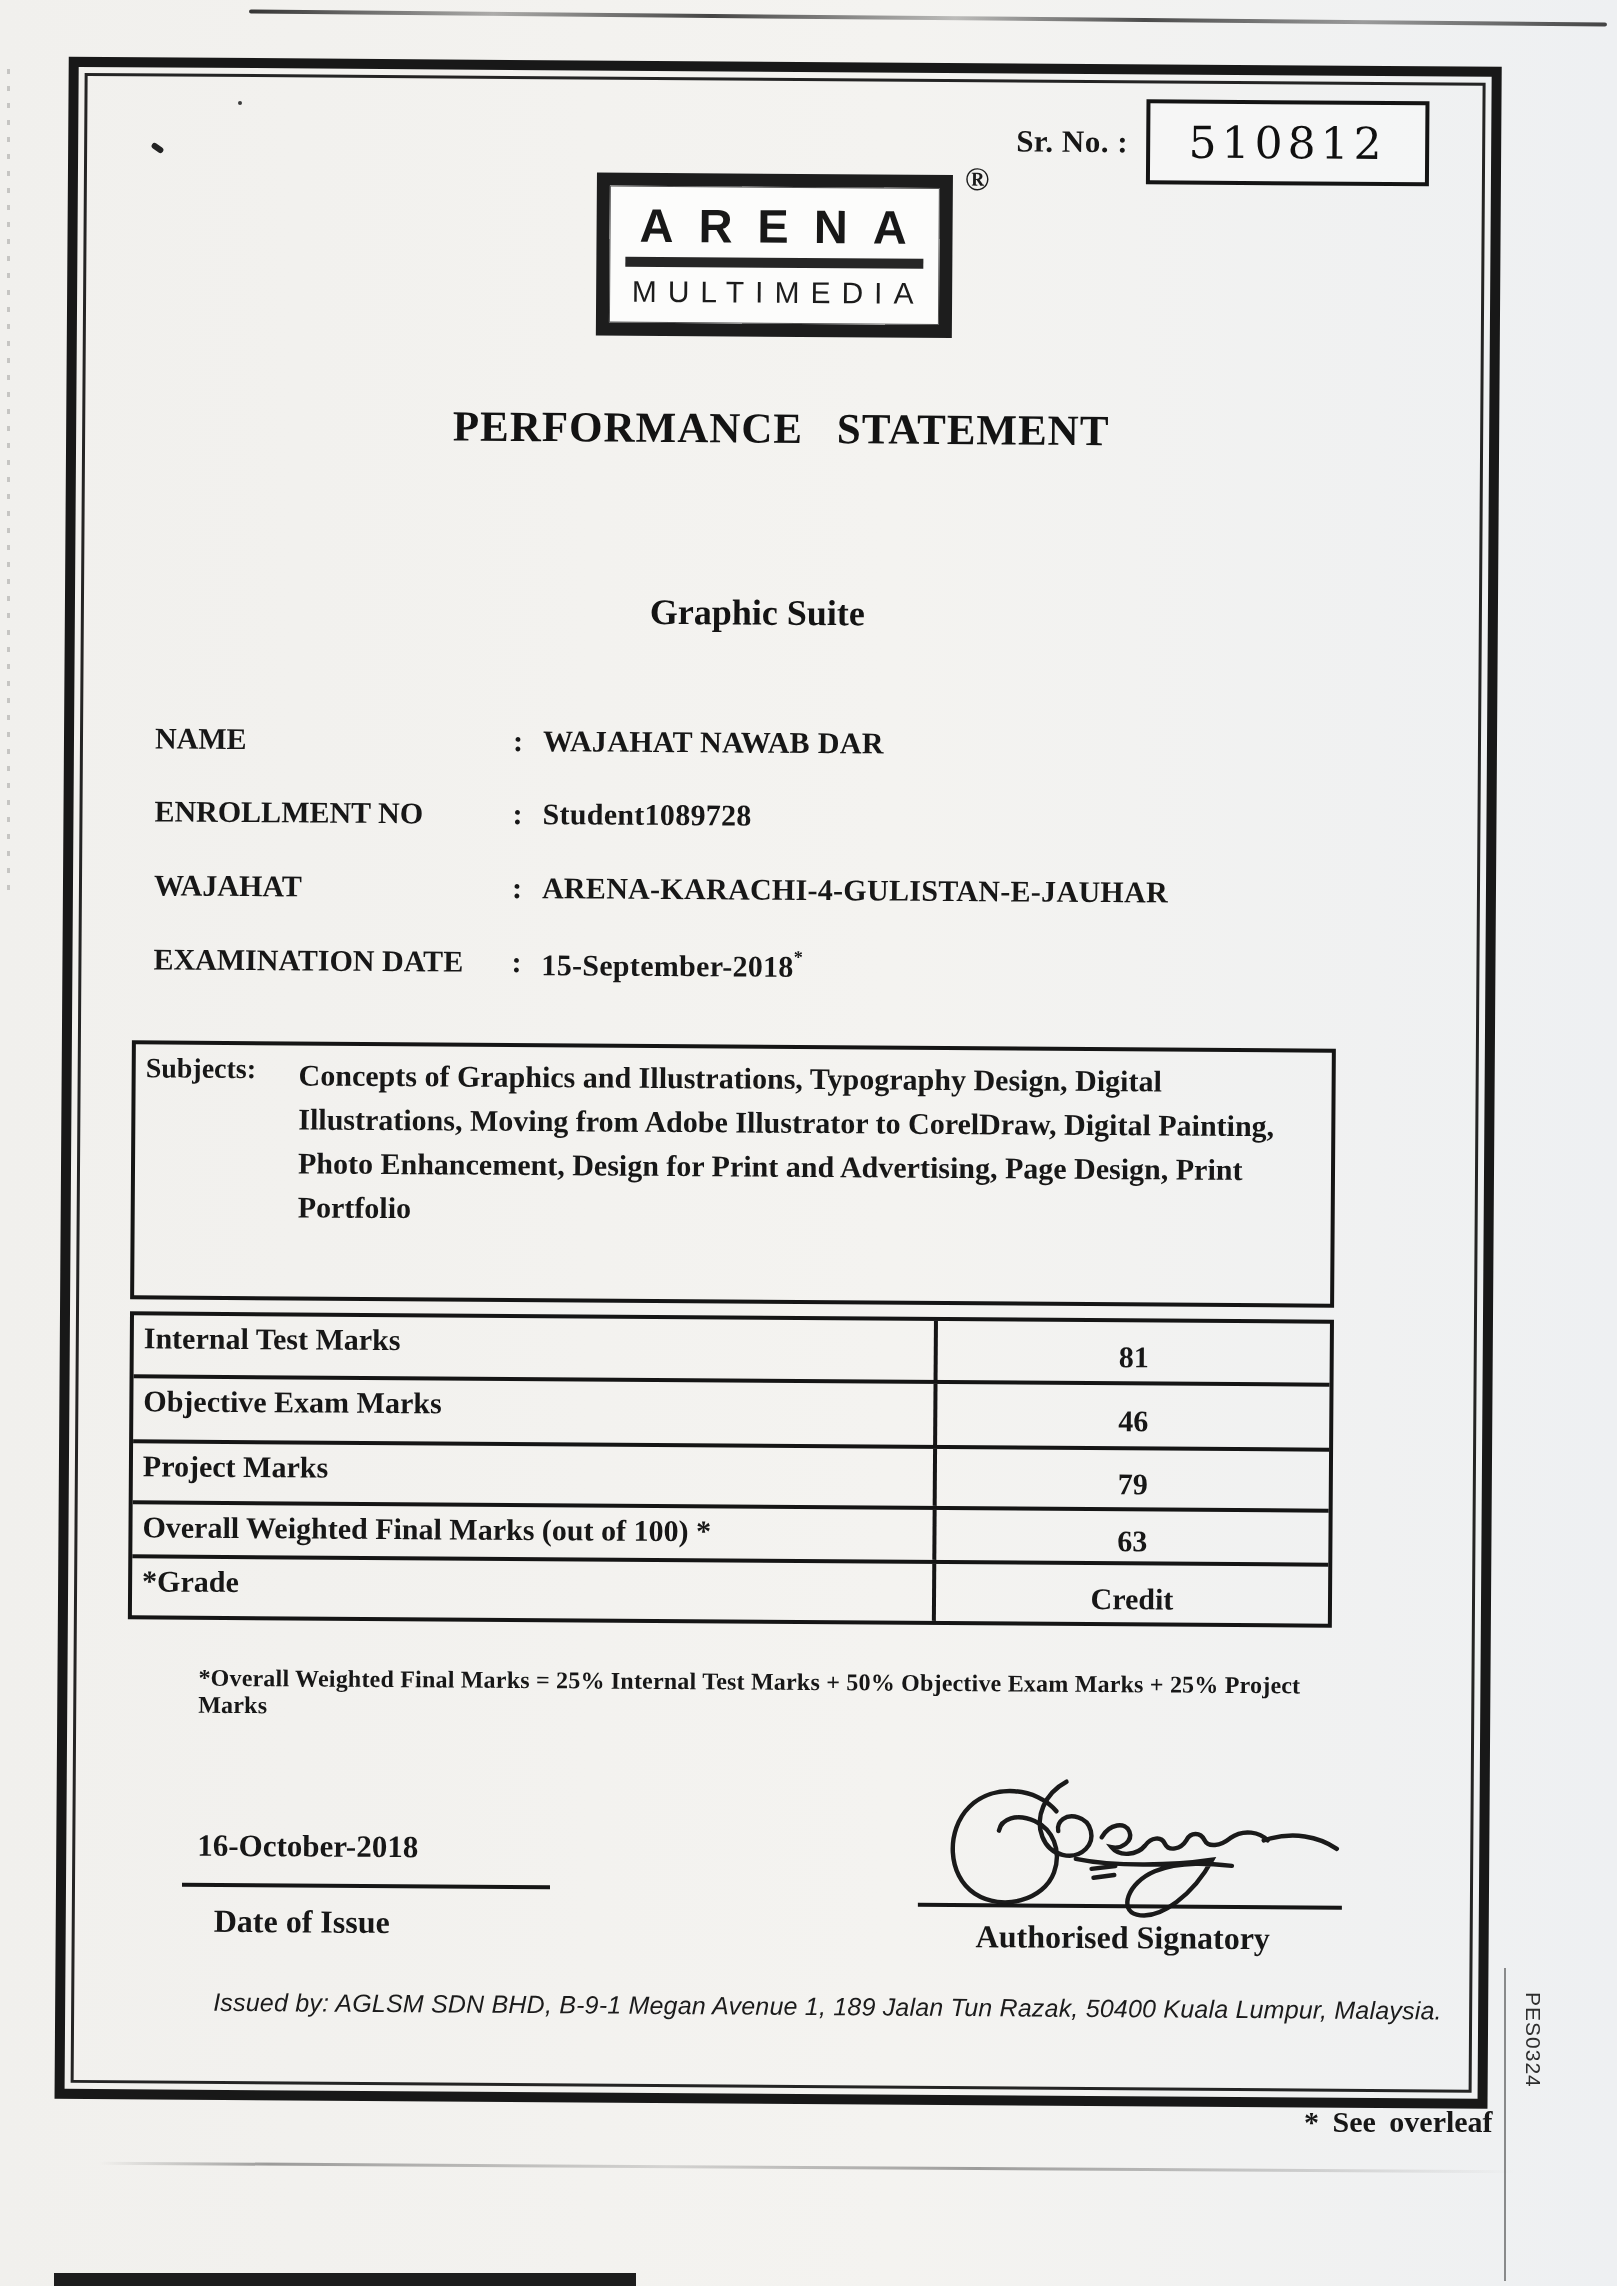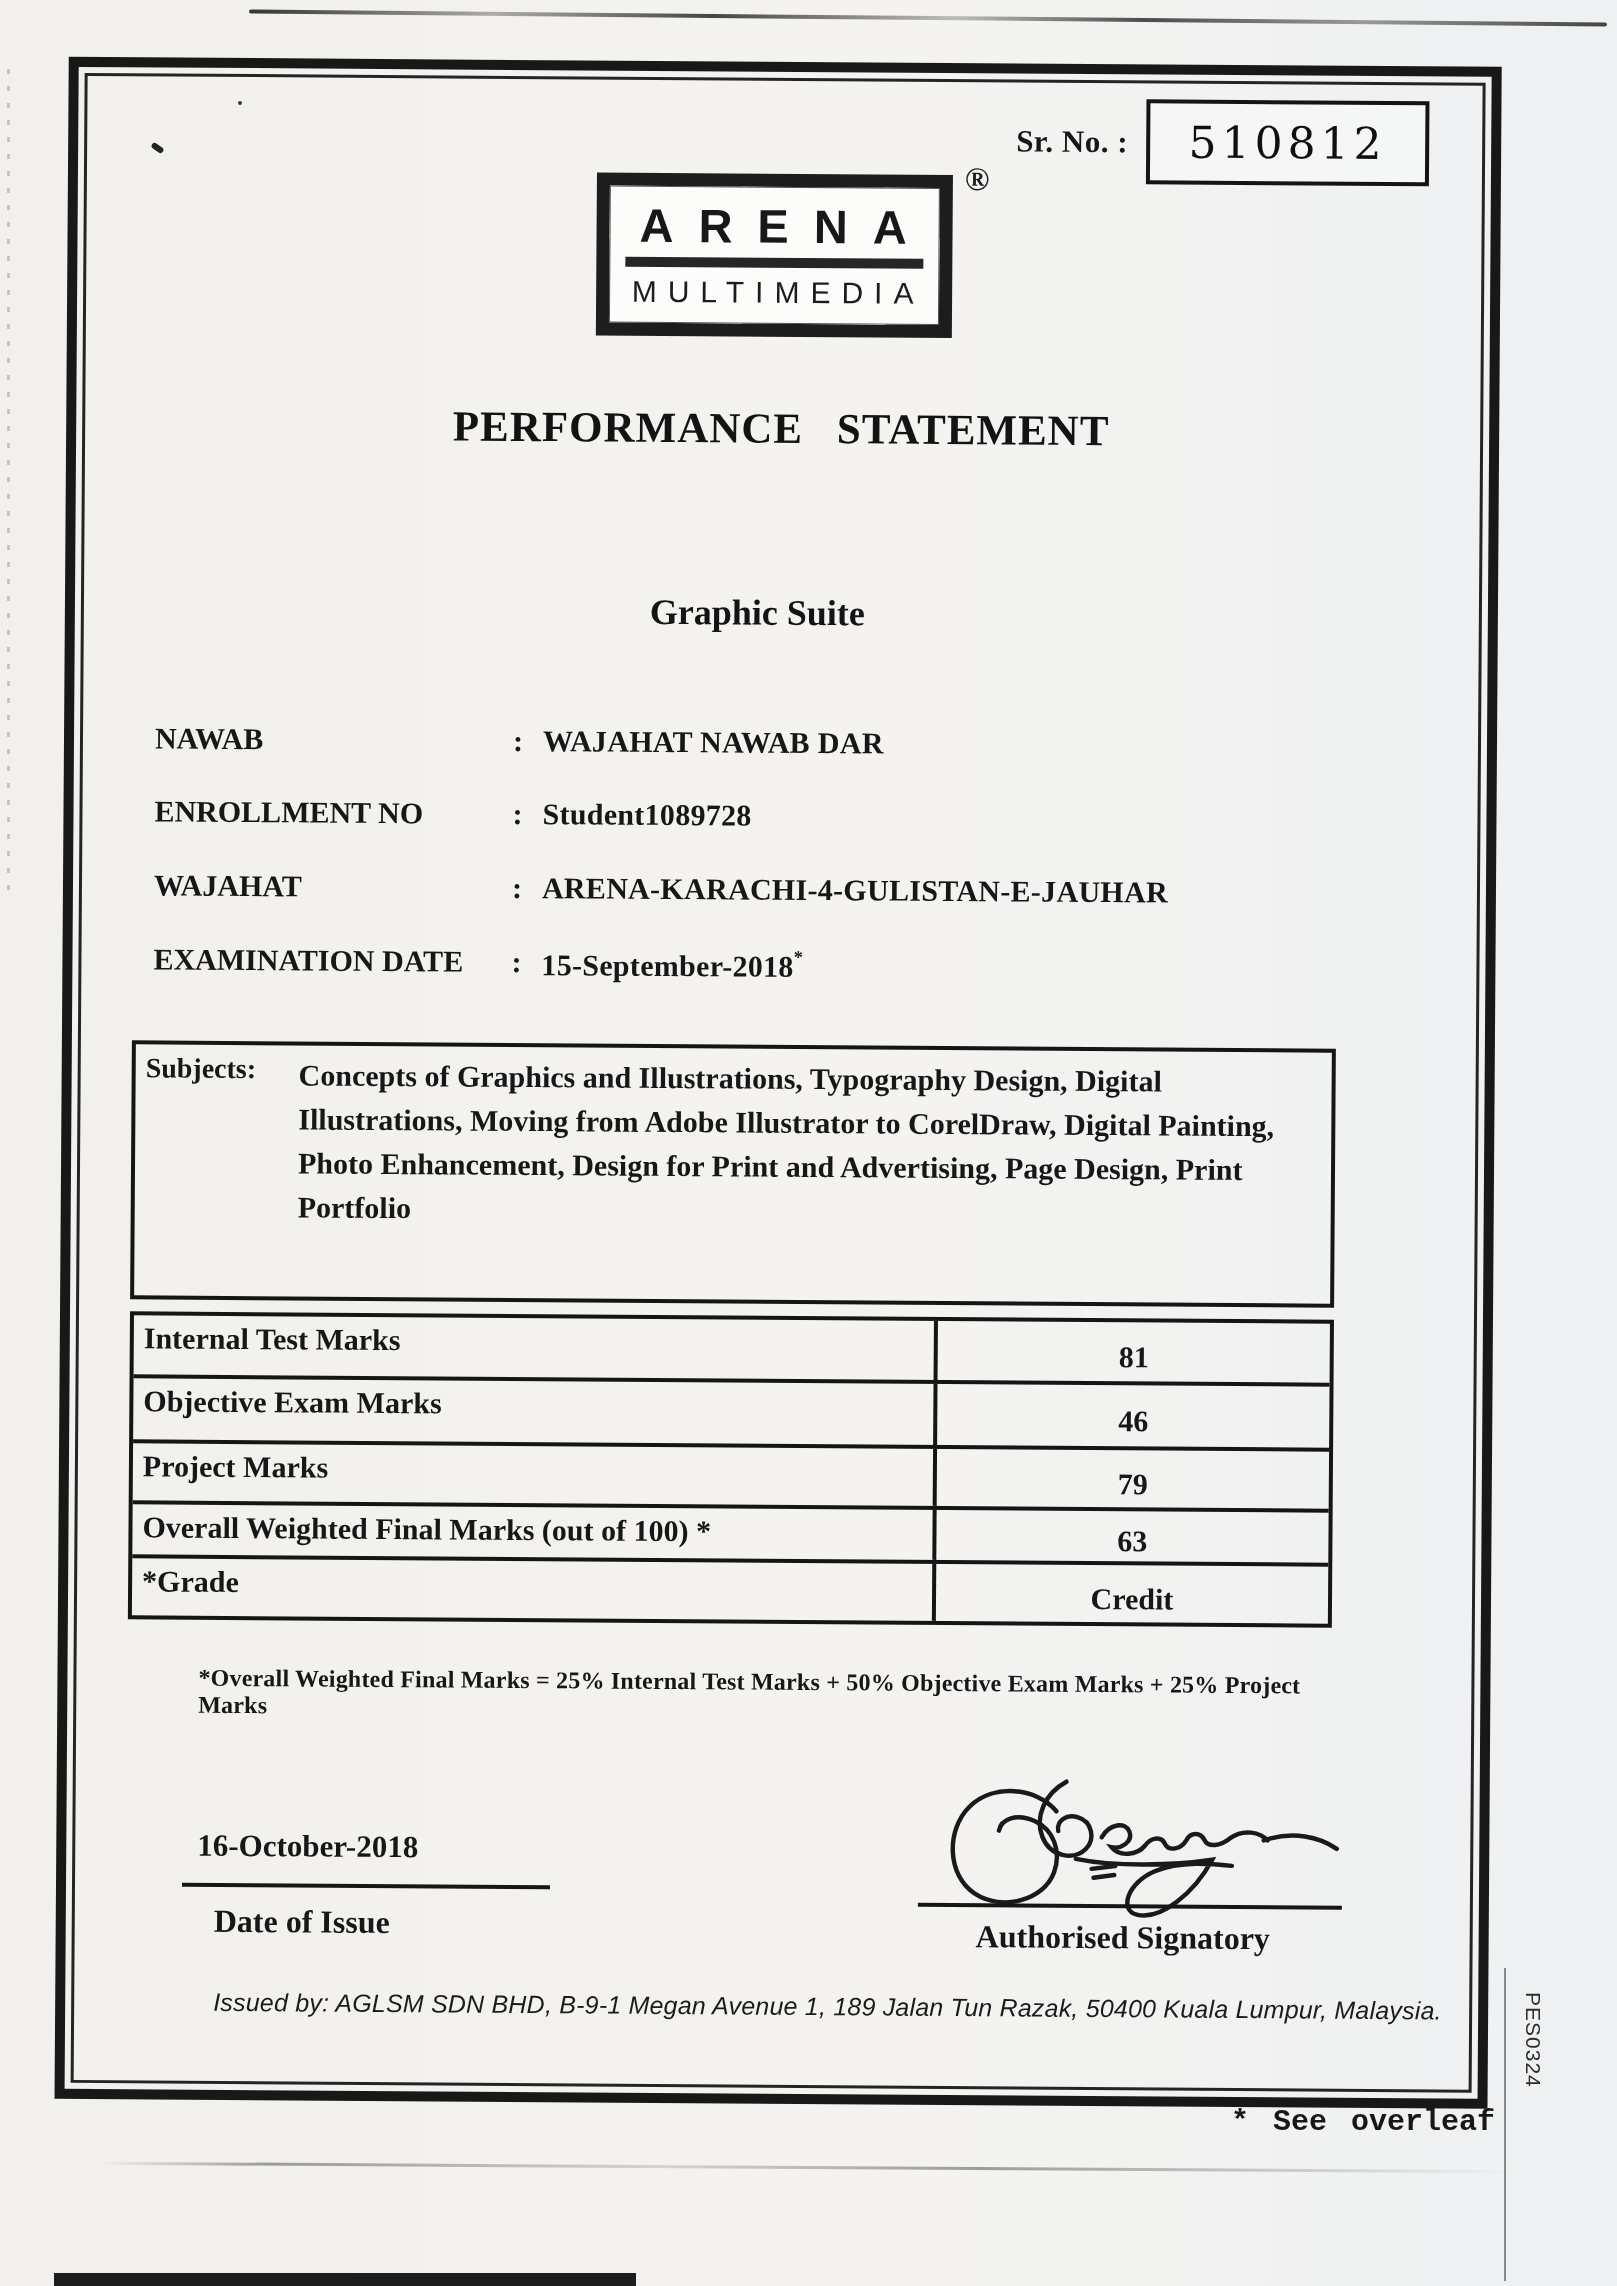--- a/index.html
+++ b/index.html
@@ -91,21 +91,21 @@
   .issue-rule{position:absolute;left:188px;top:1887px;width:368px;height:4px;background:#161616;}
   .issue-label{position:absolute;left:220px;top:1907px;font-size:32px;font-weight:bold;}
 
   .sig-svg{position:absolute;left:921px;top:1770px;}
   .sig-rule{position:absolute;left:924px;top:1902px;width:424px;height:4px;background:#161616;}
   .sig-label{position:absolute;left:982px;top:1917px;font-size:32px;font-weight:bold;}
 
   .issued-by{position:absolute;left:220px;top:1992px;font-size:25px;font-style:italic;
              font-family:"Liberation Sans","DejaVu Sans",sans-serif;color:#1b1b1b;letter-spacing:0.2px;}
 
-  .see-overleaf{position:absolute;left:1231px;top:2105px;font-size:30px;font-weight:bold;word-spacing:6px;font-family:Liberation Mono, monospace;}
+  .see-overleaf{position:absolute;left:1304px;top:2105px;font-size:30px;font-weight:bold;word-spacing:6px;}
 
   .form-code{position:absolute;left:1521px;top:1992px;height:139px;
              font-family:"Liberation Sans","DejaVu Sans",sans-serif;font-size:21px;color:#2e2e2e;
              writing-mode:vertical-rl;text-orientation:sideways;letter-spacing:1px;}
 </style>
 </head>
 <body>
 
 <div class="page">
 
@@ -136,21 +136,21 @@
         <div class="logo-rule"></div>
         <div class="logo-multimedia">MULTIMEDIA</div>
       </div>
       <span class="logo-reg">®</span>
     </div>
 
     <div class="title">PERFORMANCE STATEMENT</div>
     <div class="course">Graphic Suite</div>
 
     <div class="field" id="field-0">
-      <span class="lbl">NAWAB</span>
+      <span class="lbl">NAME</span>
       <span class="sep">:</span>
       <span class="val">WAJAHAT NAWAB DAR</span>
     </div>
     <div class="field" id="field-1">
       <span class="lbl">ENROLLMENT NO</span>
       <span class="sep">:</span>
       <span class="val">Student1089728</span>
     </div>
     <div class="field" id="field-2">
       <span class="lbl">WAJAHAT</span>

